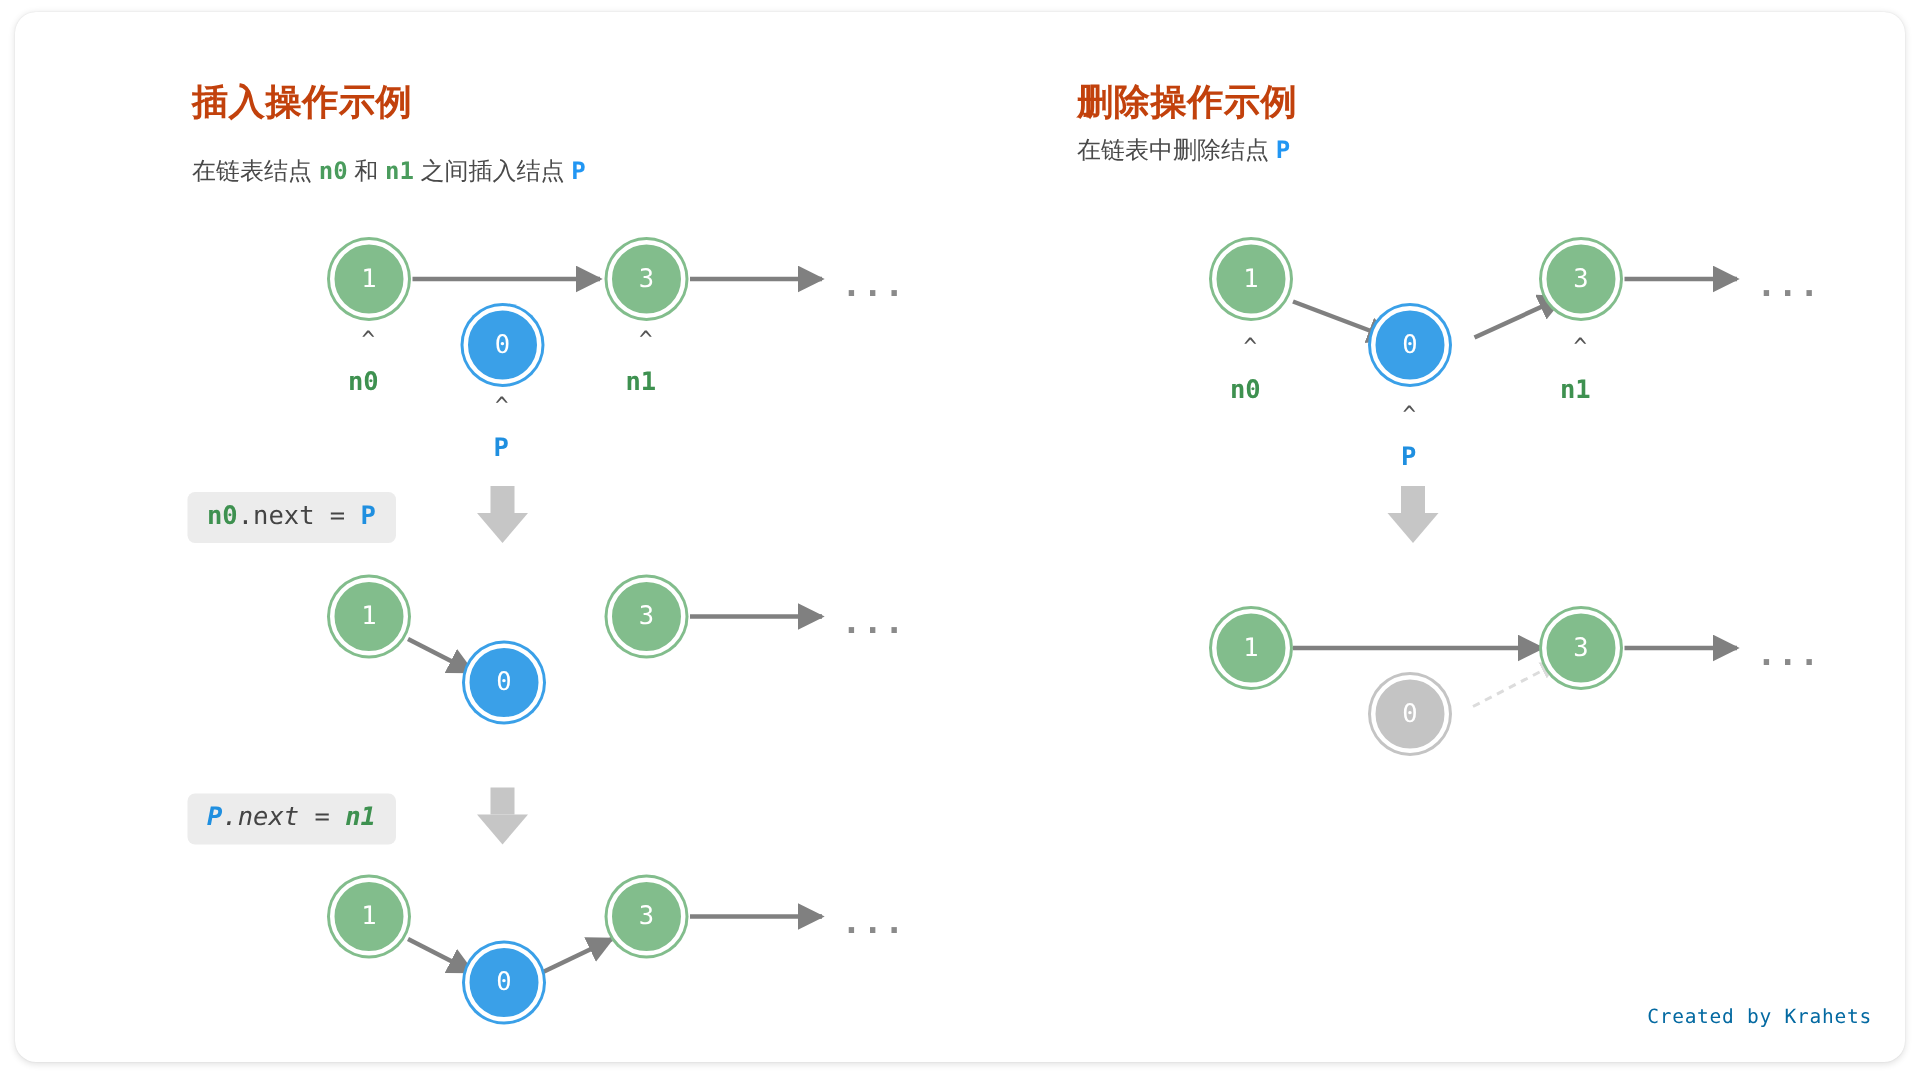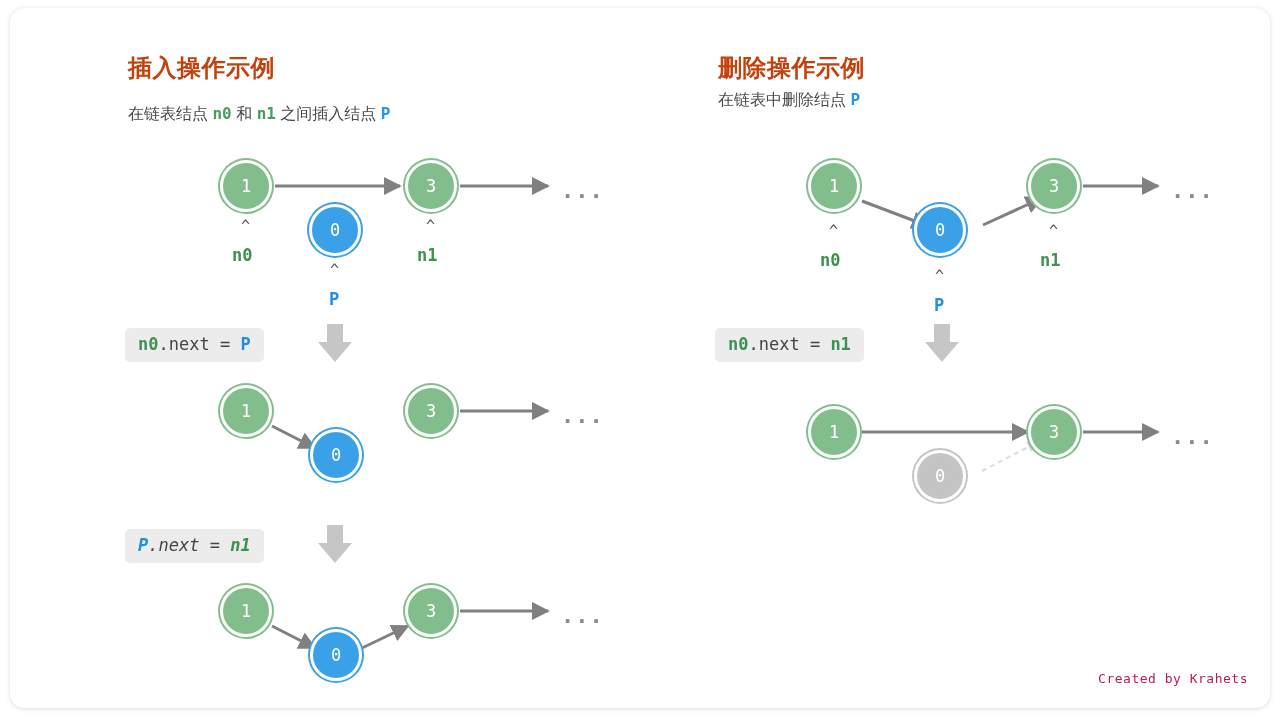--- a/index.html
+++ b/index.html
@@ -131,21 +131,21 @@
     width: 630px; height: 700px;
     pointer-events: none;
   }
 
   
   #credit {
     position: absolute;
     right: 22px; bottom: 22px;
     font-family: "DejaVu Sans Mono", monospace;
     font-size: 13px;
-    color: #be185d;
+    color: #0369a1;
     letter-spacing: 0.5px;
   }
 </style>
 </head>
 <body>
 
 <div id="figure-card">
 
   <div class="panel" id="panel-insert">
 
@@ -262,23 +262,20 @@
     <div class="node blue" style="left:274px; top:196px;">0</div>
     <div class="caret" style="left:295px; top:261px;">^</div>
     <div class="ptr-label blue" style="left:294px; top:289px;">P</div>
 
     <div class="node green" style="left:388px; top:152px;">3</div>
     <div class="caret" style="left:409px; top:216px;">^</div>
     <div class="ptr-label green" style="left:400px; top:244px;">n1</div>
 
     <div class="ellipsis" style="left:531px; top:172px;">...</div>
 
-    <div class="code-chip" style="left:75px; top:320px;">
-      <span class="c-green">n0</span><span>.next = </span><span class="c-green">n1</span>
-    </div>
     <div class="down-arrow" style="left:285px; top:316px; width:34px; height:38px;">
       <div class="shaft"></div>
         <div class="head"></div>
     </div>
 
     <div class="node green" style="left:168px; top:398px;">1</div>
     <div class="node gray" style="left:274px; top:442px;">0</div>
     <div class="node green" style="left:388px; top:398px;">3</div>
     <div class="ellipsis" style="left:531px; top:418px;">...</div>
   </div>

